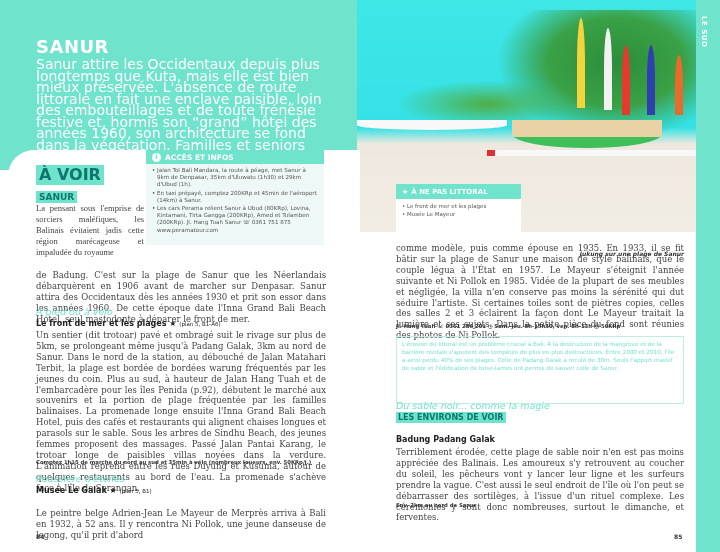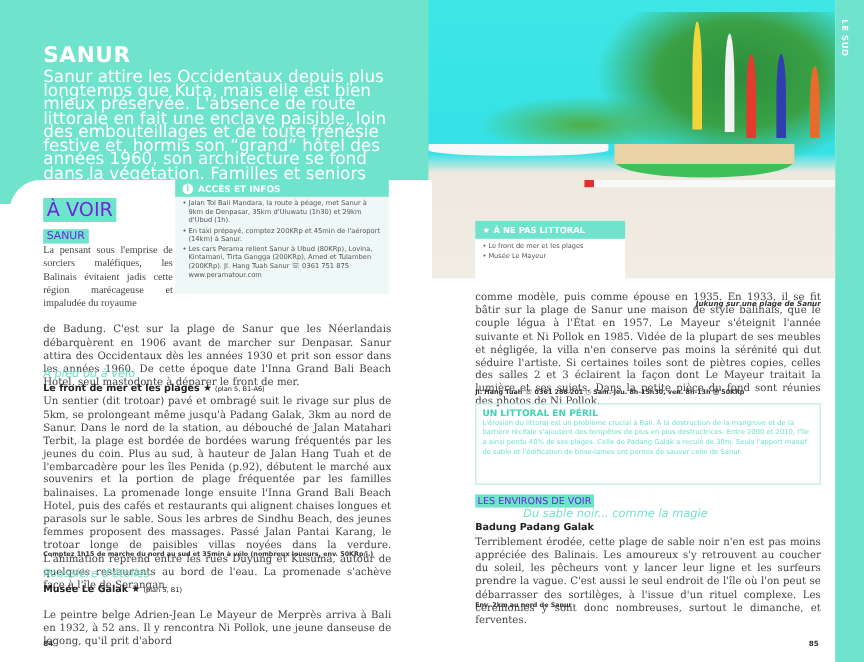--- a/index.html
+++ b/index.html
@@ -5,21 +5,21 @@
   * { box-sizing: border-box; margin: 0; padding: 0; }
   body { width: 720px; height: 552px; overflow: hidden; background: #ffffff; position: relative; font-family: "DejaVu Sans", sans-serif; }
   #header { position: absolute; left: 0; top: 0; width: 360px; height: 170px; background: #6fe3cc; }
   #page-title { position: absolute; left: 36px; top: 36px; color: #fff; font-weight: bold; font-size: 18px; letter-spacing: 0.5px; }
   #intro { position: absolute; left: 36px; top: 59px; width: 290px; color: #fff; font-size: 14px; line-height: 11.5px; }
   #photo { position: absolute; left: 357px; top: 0; width: 339px; height: 232px; overflow: hidden; background: linear-gradient(180deg, #3fe6e6 0%, #35e1e6 55%, #eee8de 62%, #f2ede4 100%); }
   #right-strip { position: absolute; left: 696px; top: 0; width: 24px; height: 552px; background: #6fe3cc; }
   #side-label { position: absolute; left: 700px; top: 16px; color: #fff; font-size: 7px; font-weight: bold; writing-mode: vertical-rl; letter-spacing: 0.5px; }
   #left-card { position: absolute; left: 8px; top: 150px; width: 352px; height: 402px; background: #fff; border-top-left-radius: 26px; }
   .serif { font-family: "DejaVu Serif", serif; color: #444; font-size: 8.5px; line-height: 10.9px; text-align: justify; }
-  .h-box { display: inline-block; background: #6fe3cc; color: #6d28d9; font-weight: normal; }
+  .h-box { display: inline-block; background: #6fe3cc; color: #0f766e; font-weight: bold; }
   #a-voir { position: absolute; left: 36px; top: 165px; font-size: 16px; padding: 0 3px; line-height: 20px; }
   #sanur-sub { position: absolute; left: 36px; top: 191px; font-size: 9px; padding: 0 3px; line-height: 12px; }
   #intro-left { position: absolute; left: 36px; top: 203px; width: 108px; font-family: Liberation Serif, serif; }
   #intro-left-cont { position: absolute; left: 36px; top: 270px; width: 290px; }
   #acces-box { position: absolute; left: 146px; top: 150px; width: 178px; height: 95px; background: #eef8f6; }
   #acces-head { background: #6fe3cc; color: #fff; font-size: 7.5px; font-weight: bold; padding: 3px 6px; height: 14px; display: flex; align-items: center; gap: 4px; }
   .info-icon { display: inline-block; width: 9px; height: 9px; border-radius: 50%; background: #fff; color: #6fe3cc; font-size: 7px; text-align: center; line-height: 9px; font-weight: bold; }
   #acces-list { list-style: none; padding: 3px 6px; font-size: 5.6px; line-height: 7.2px; color: #555; }
   #acces-list li { padding-left: 5px; text-indent: -5px; margin-bottom: 1px; }
   .cat { position: absolute; color: #6fe3cc; font-style: italic; font-size: 9.5px; }
@@ -104,22 +104,21 @@
     <li>• <span>Le front de mer et les plages</span></li>
     <li>• <span>Musée Le Mayeur</span></li>
   </ul>
 </div>
 <div id="caption">Jukung sur une plage de Sanur</div>
 
 <p id="right-cont" class="serif">comme modèle, puis comme épouse en 1935. En 1933, il se fit bâtir sur la plage de Sanur une maison de style balinais, que le couple légua à l'État en 1957. Le Mayeur s'éteignit l'année suivante et Ni Pollok en 1985. Vidée de la plupart de ses meubles et négligée, la villa n'en conserve pas moins la sérénité qui dut séduire l'artiste. Si certaines toiles sont de piètres copies, celles des salles 2 et 3 éclairent la façon dont Le Mayeur traitait la lumière et ses sujets. Dans la petite pièce du fond sont réunies des photos de Ni Pollok.</p>
 <div class="info-line" style="left:396px;top:323px;">Jl. Hang Tuah ☏ 0361 286 201 ◷ Sam.-jeu. 8h-15h30, ven. 8h-13h ⓔ 50KRp</div>
 
 <div id="peril-box">
-  <div id="peril-title">UN LITTORAL EN PÉRIL</div>
   <p id="peril-text">L'érosion du littoral est un problème crucial à Bali. À la destruction de la mangrove et de la barrière récifale s'ajoutent des tempêtes de plus en plus destructrices. Entre 2000 et 2010, l'île a ainsi perdu 40% de ses plages. Celle de Padang Galak a reculé de 30m. Seuls l'apport massif de sable et l'édification de brise-lames ont permis de sauver celle de Sanur.</p>
 </div>
 
 <div id="environs" class="h-box">LES ENVIRONS DE VOIR</div>
-<div class="cat" style="left:396px;top:423px;margin-left:40px;">Du sable noir... comme la magie</div>
+<div class="cat" style="left:396px;top:400px;">Du sable noir... comme la magie</div>
 <div class="item-title" style="left:396px;top:435px;">Badung Padang Galak</div>
 <p id="pantai-text" class="serif">Terriblement érodée, cette plage de sable noir n'en est pas moins appréciée des Balinais. Les amoureux s'y retrouvent au coucher du soleil, les pêcheurs vont y lancer leur ligne et les surfeurs prendre la vague. C'est aussi le seul endroit de l'île où l'on peut se débarrasser des sortilèges, à l'issue d'un rituel complexe. Les cérémonies y sont donc nombreuses, surtout le dimanche, et ferventes.</p>
 <div class="info-line" style="left:396px;top:502px;">Env. 2km au nord de Sanur</div>
 <div class="page-num" style="left:674px;top:533px;">85</div>
 
 </body></html>

